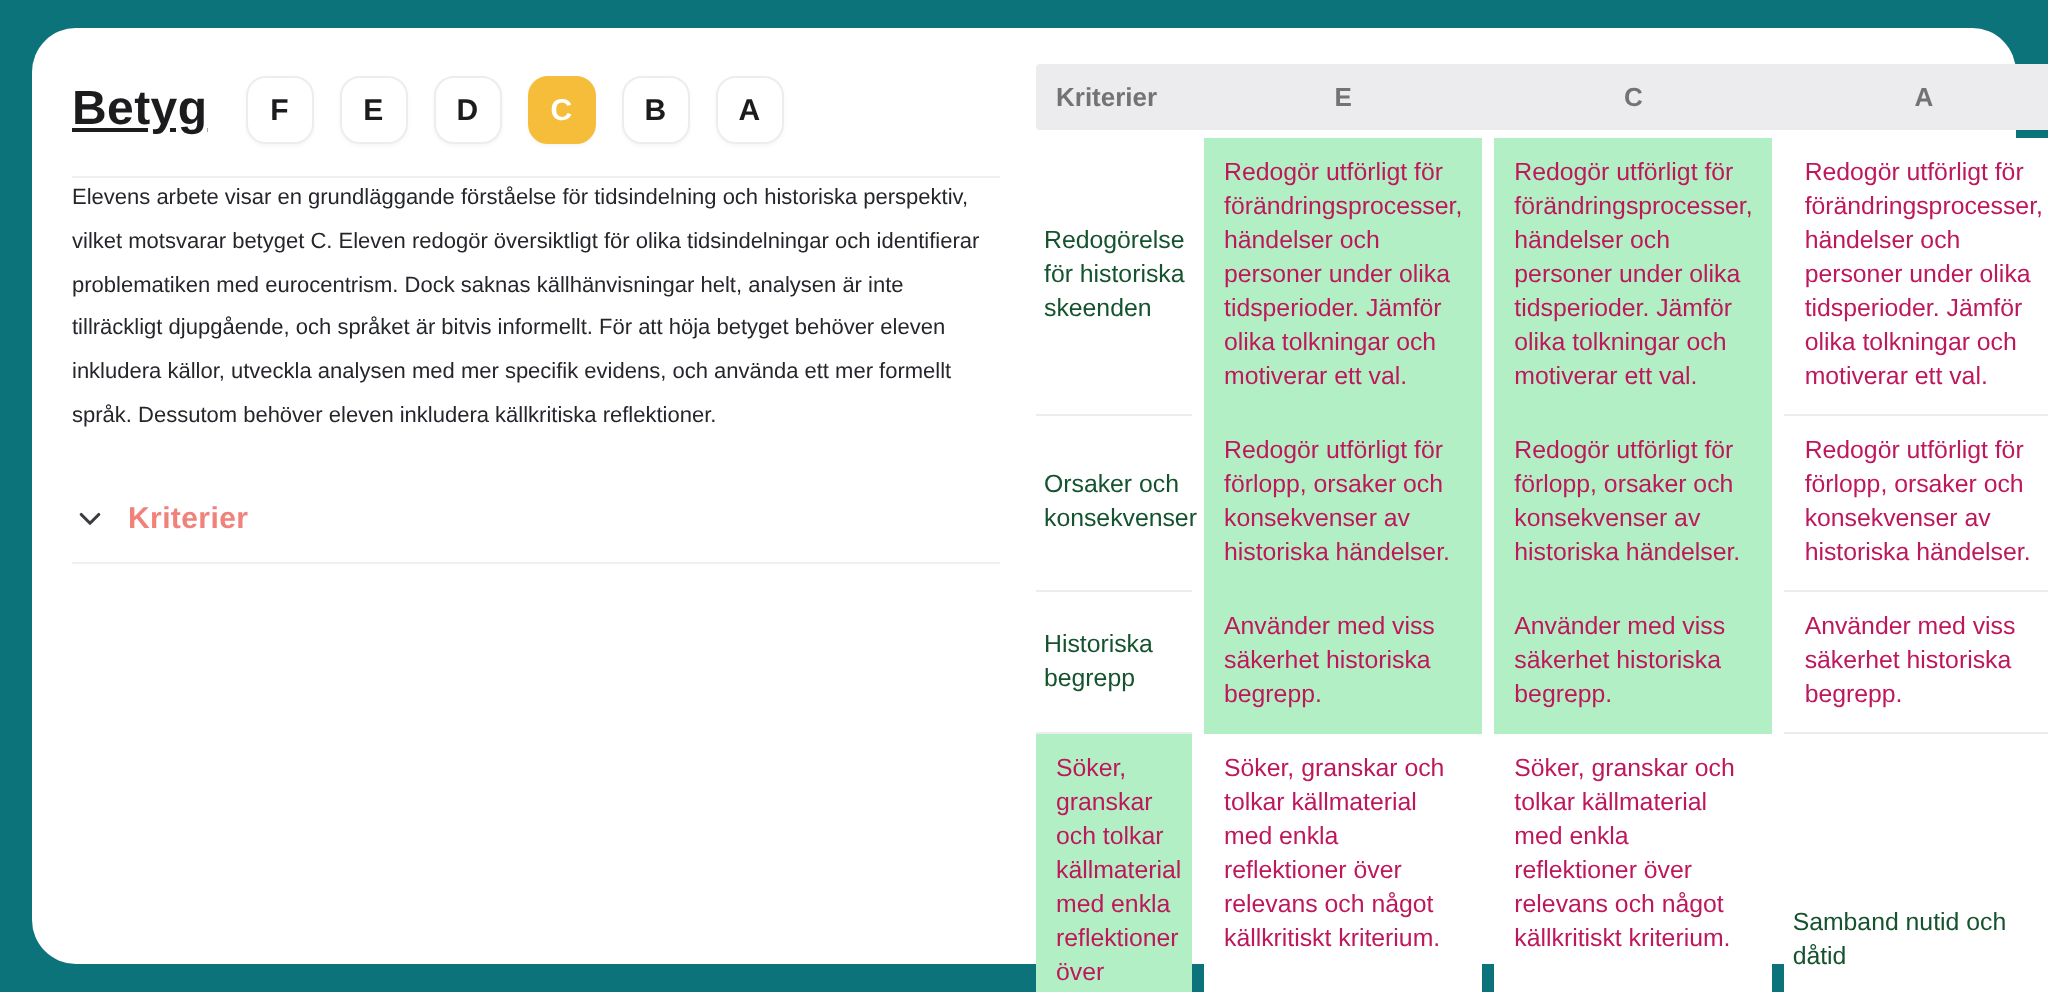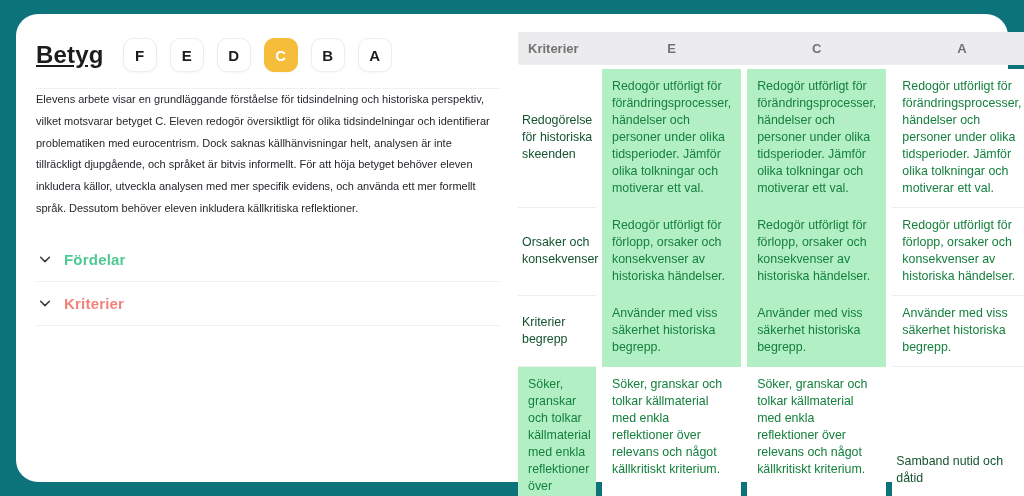--- a/index.html
+++ b/index.html
@@ -56,21 +56,21 @@
     font-size:13px; font-weight:bold; padding:9px 8px;
     text-align:center; color:#737373;
   }
   .rubric-head .hcell.first { text-align:left; padding-left:10px; }
   .rubric-body {
     display:grid; grid-template-columns:78px 1fr 1fr 1fr; column-gap:6px;
     margin-top:4px;
   }
   .cell {
     font-size:12.4px; line-height:17px; padding:9px 10px 10px 10px;
-    border-bottom:1px solid #ededef; background:#ffffff; color:#15803d;
+    border-bottom:1px solid #ededef; background:#ffffff; color:#be185d;
   }
   .cell.crit {
     display:flex; align-items:center;
     color:#14532d; padding-left:4px; padding-right:6px;
   }
   .cell.hl { background:#b3efc4; border-bottom-color:#b3efc4; }
 </style>
 </head>
 <body>
 
@@ -90,26 +90,20 @@
 
     <div class="divider top-divider"></div>
 
     <p class="summary-text">Elevens arbete visar en grundläggande förståelse för tidsindelning och historiska perspektiv, vilket motsvarar betyget C. Eleven redogör översiktligt för olika tidsindelningar och identifierar problematiken med eurocentrism. Dock saknas källhänvisningar helt, analysen är inte tillräckligt djupgående, och språket är bitvis informellt. För att höja betyget behöver eleven inkludera källor, utveckla analysen med mer specifik evidens, och använda ett mer formellt språk. Dessutom behöver eleven inkludera källkritiska reflektioner.</p>
 
     <div class="accordions">
       <div class="acc-row">
         <svg class="chev" viewBox="0 0 16 16" fill="none" stroke="#3a3c40" stroke-width="1.8" stroke-linecap="round" stroke-linejoin="round">
             <polyline points="3,6 8,11 13,6"></polyline>
           </svg>
-        <span class="acc-label good">Fördelar</span>
-      </div>
-      <div class="acc-row">
-        <svg class="chev" viewBox="0 0 16 16" fill="none" stroke="#3a3c40" stroke-width="1.8" stroke-linecap="round" stroke-linejoin="round">
-            <polyline points="3,6 8,11 13,6"></polyline>
-          </svg>
         <span class="acc-label bad">Kriterier</span>
       </div>
     </div>
   </div>
 
   <div class="right">
     <div class="rubric">
 
       <div class="rubric-head">
         <div class="hcell first">Kriterier</div>
@@ -123,21 +117,21 @@
         <div class="cell crit">Redogörelse för historiska skeenden</div>
         <div class="cell hl">Redogör utförligt för förändringsprocesser, händelser och personer under olika tidsperioder. Jämför olika tolkningar och motiverar ett val.</div>
         <div class="cell hl">Redogör utförligt för förändringsprocesser, händelser och personer under olika tidsperioder. Jämför olika tolkningar och motiverar ett val.</div>
         <div class="cell">Redogör utförligt för förändringsprocesser, händelser och personer under olika tidsperioder. Jämför olika tolkningar och motiverar ett val.</div>
 
         <div class="cell crit">Orsaker och konsekvenser</div>
         <div class="cell hl">Redogör utförligt för förlopp, orsaker och konsekvenser av historiska händelser.</div>
         <div class="cell hl">Redogör utförligt för förlopp, orsaker och konsekvenser av historiska händelser.</div>
         <div class="cell">Redogör utförligt för förlopp, orsaker och konsekvenser av historiska händelser.</div>
 
-        <div class="cell crit">Kriterier begrepp</div>
+        <div class="cell crit">Historiska begrepp</div>
         <div class="cell hl">Använder med viss säkerhet historiska begrepp.</div>
         <div class="cell hl">Använder med viss säkerhet historiska begrepp.</div>
         <div class="cell">Använder med viss säkerhet historiska begrepp.</div>
 
         <div class="cell hl">Söker, granskar och tolkar källmaterial med enkla reflektioner över relevans och något källkritiskt kriterium.</div>
         <div class="cell">Söker, granskar och tolkar källmaterial med enkla reflektioner över relevans och något källkritiskt kriterium.</div>
         <div class="cell">Söker, granskar och tolkar källmaterial med enkla reflektioner över relevans och något källkritiskt kriterium.</div>
 
         <div class="cell crit">Samband nutid och dåtid</div>
         <div class="cell hl">Ger enkla exempel och förklarar översiktligt samband mellan dåtid och nutid. Drar några enkla slutsatser om betydelse för framtiden.</div>

